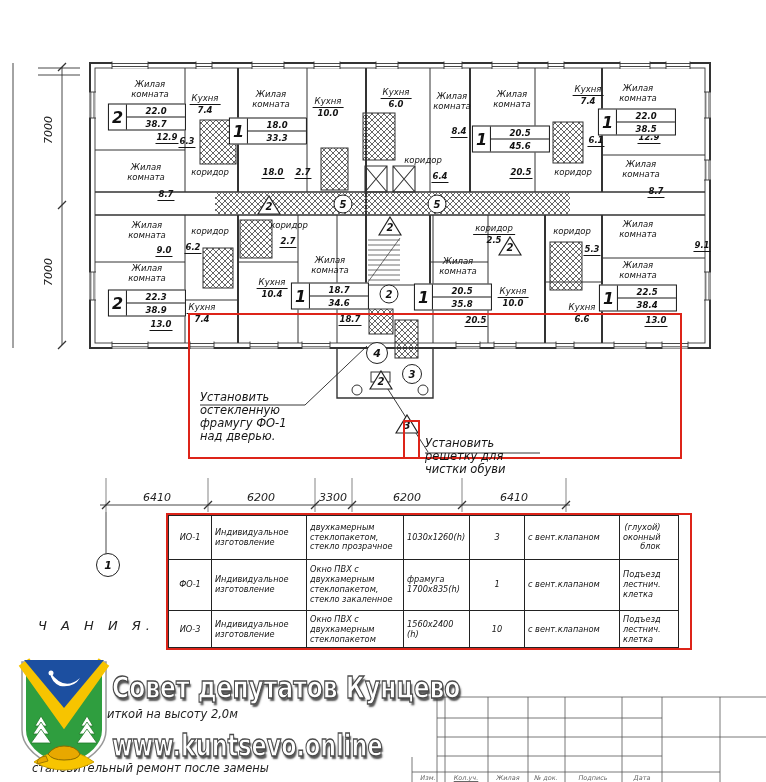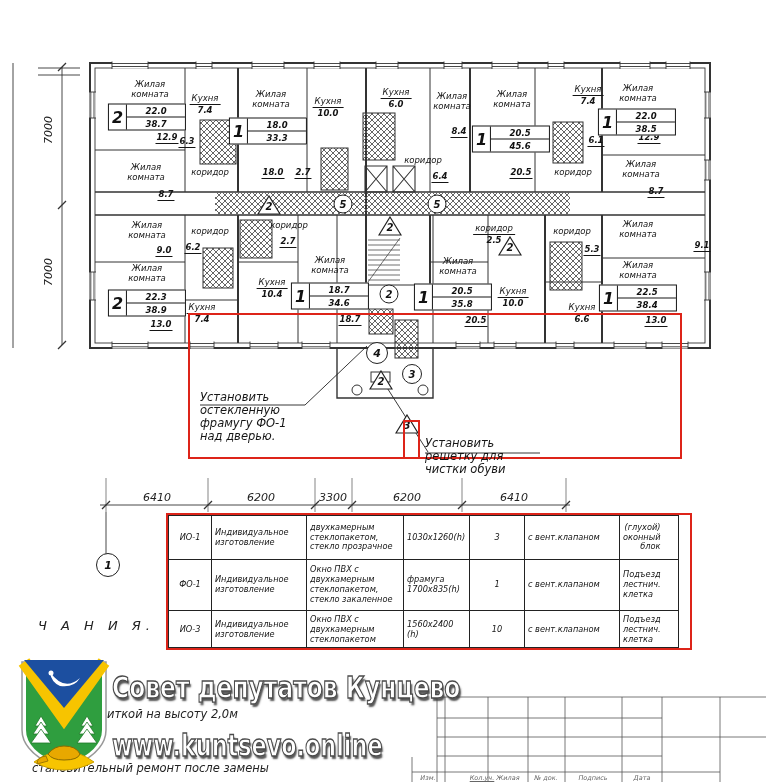--- a/index.html
+++ b/index.html
@@ -391,21 +391,21 @@
         <div class="mkc" style="width: 22px; height: 22px; font-size: 11px;">1</div>
       </div>
       <div class="dim" style="left: 157px; top: 491px;">6410</div>
       <div class="dim" style="left: 261px; top: 491px;">6200</div>
       <div class="dim" style="left: 333px; top: 491px;">3300</div>
       <div class="dim" style="left: 407px; top: 491px;">6200</div>
       <div class="dim" style="left: 514px; top: 491px;">6410</div>
       <div class="dimv" style="left: 48px; top: 130px;">7000</div>
       <div class="dimv" style="left: 48px; top: 272px;">7000</div>
       <div class="tb-lab" style="left: 428px; top: 774px;">Изм.</div>
-      <div class="tb-lab" style="left: 482px; top: 774px; text-decoration: underline;">Кол.уч.</div>
+      <div class="tb-lab" style="left: 466px; top: 774px; text-decoration: underline;">Кол.уч.</div>
       <div class="tb-lab" style="left: 508px; top: 774px;">Жилая</div>
       <div class="tb-lab" style="left: 546px; top: 774px;">№ док.</div>
       <div class="tb-lab" style="left: 593px; top: 774px;">Подпись</div>
       <div class="tb-lab" style="left: 642px; top: 774px;">Дата</div>
     </div>
 
   <div id="ann-frame" class="ann" style="left:200px;top:391px;">
       <div>Установить</div>
       <div>остекленную</div>
       <div>фрамугу ФО-1</div>

